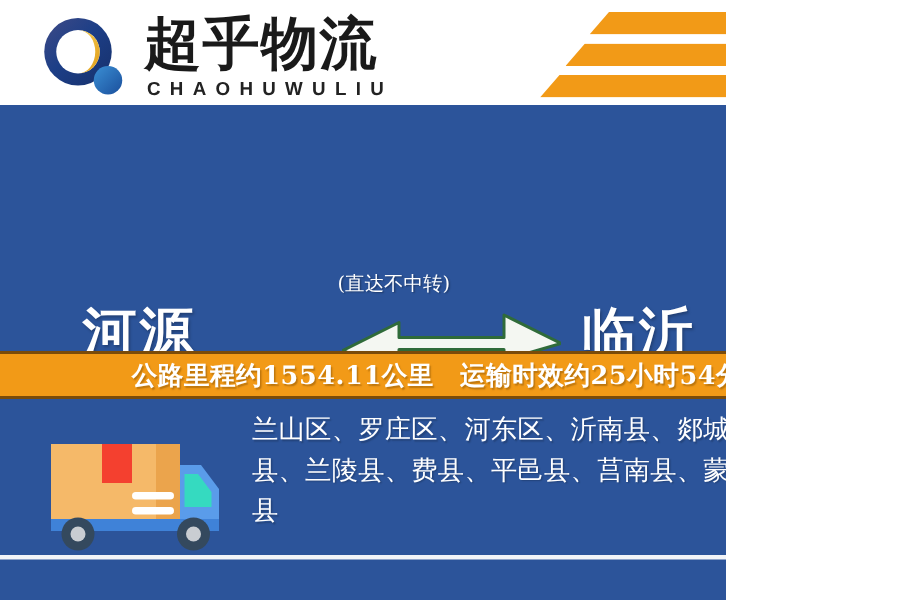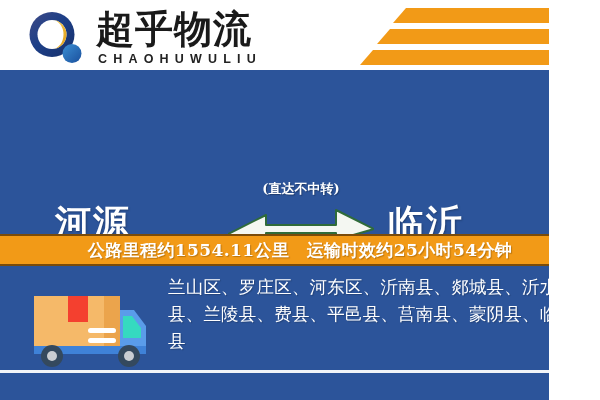--- a/index.html
+++ b/index.html
@@ -5,21 +5,21 @@
   html, body {
     margin: 0;
     padding: 0;
     background: #ffffff;
   }
   body {
     font-family: "Liberation Sans", "DejaVu Sans", sans-serif;
   }
   #page {
     position: relative;
-    width: 549px;
+    width: 484px;
     height: 400px;
     overflow: hidden;
     background: #a21caf;
   }
 
   
   .header {
     position: absolute;
     left: 0; top: 0;
     width: 600px; height: 70px;
@@ -95,24 +95,23 @@
   .city-dest   { left: 388px; }
 
   .arrow-block {
     position: absolute;
     left: 225px; top: 108px;
     width: 152px; height: 100px;
   }
   .arrow-top-label, .arrow-bottom-label {
     position: absolute;
     left: 0; width: 152px;
-    text-align: center;
-    color: #ffffff;
-    font-family: "DejaVu Serif", "Liberation Serif", serif;
-    font-weight: bold;
+    color: #ffffff;
+    font-family: "DejaVu Serif", "Liberation Serif", serif;
+    font-weight: normal;
     font-size: 13px;
     white-space: nowrap;
     text-shadow: 1px 1px 1px rgba(0,0,0,0.3);
   }
   .arrow-top-label { top: 2px; }
   .arrow-bottom-label { top: 74px; }
   .arrow-svg {
     position: absolute;
     left: 3px; top: 26px;
   }

